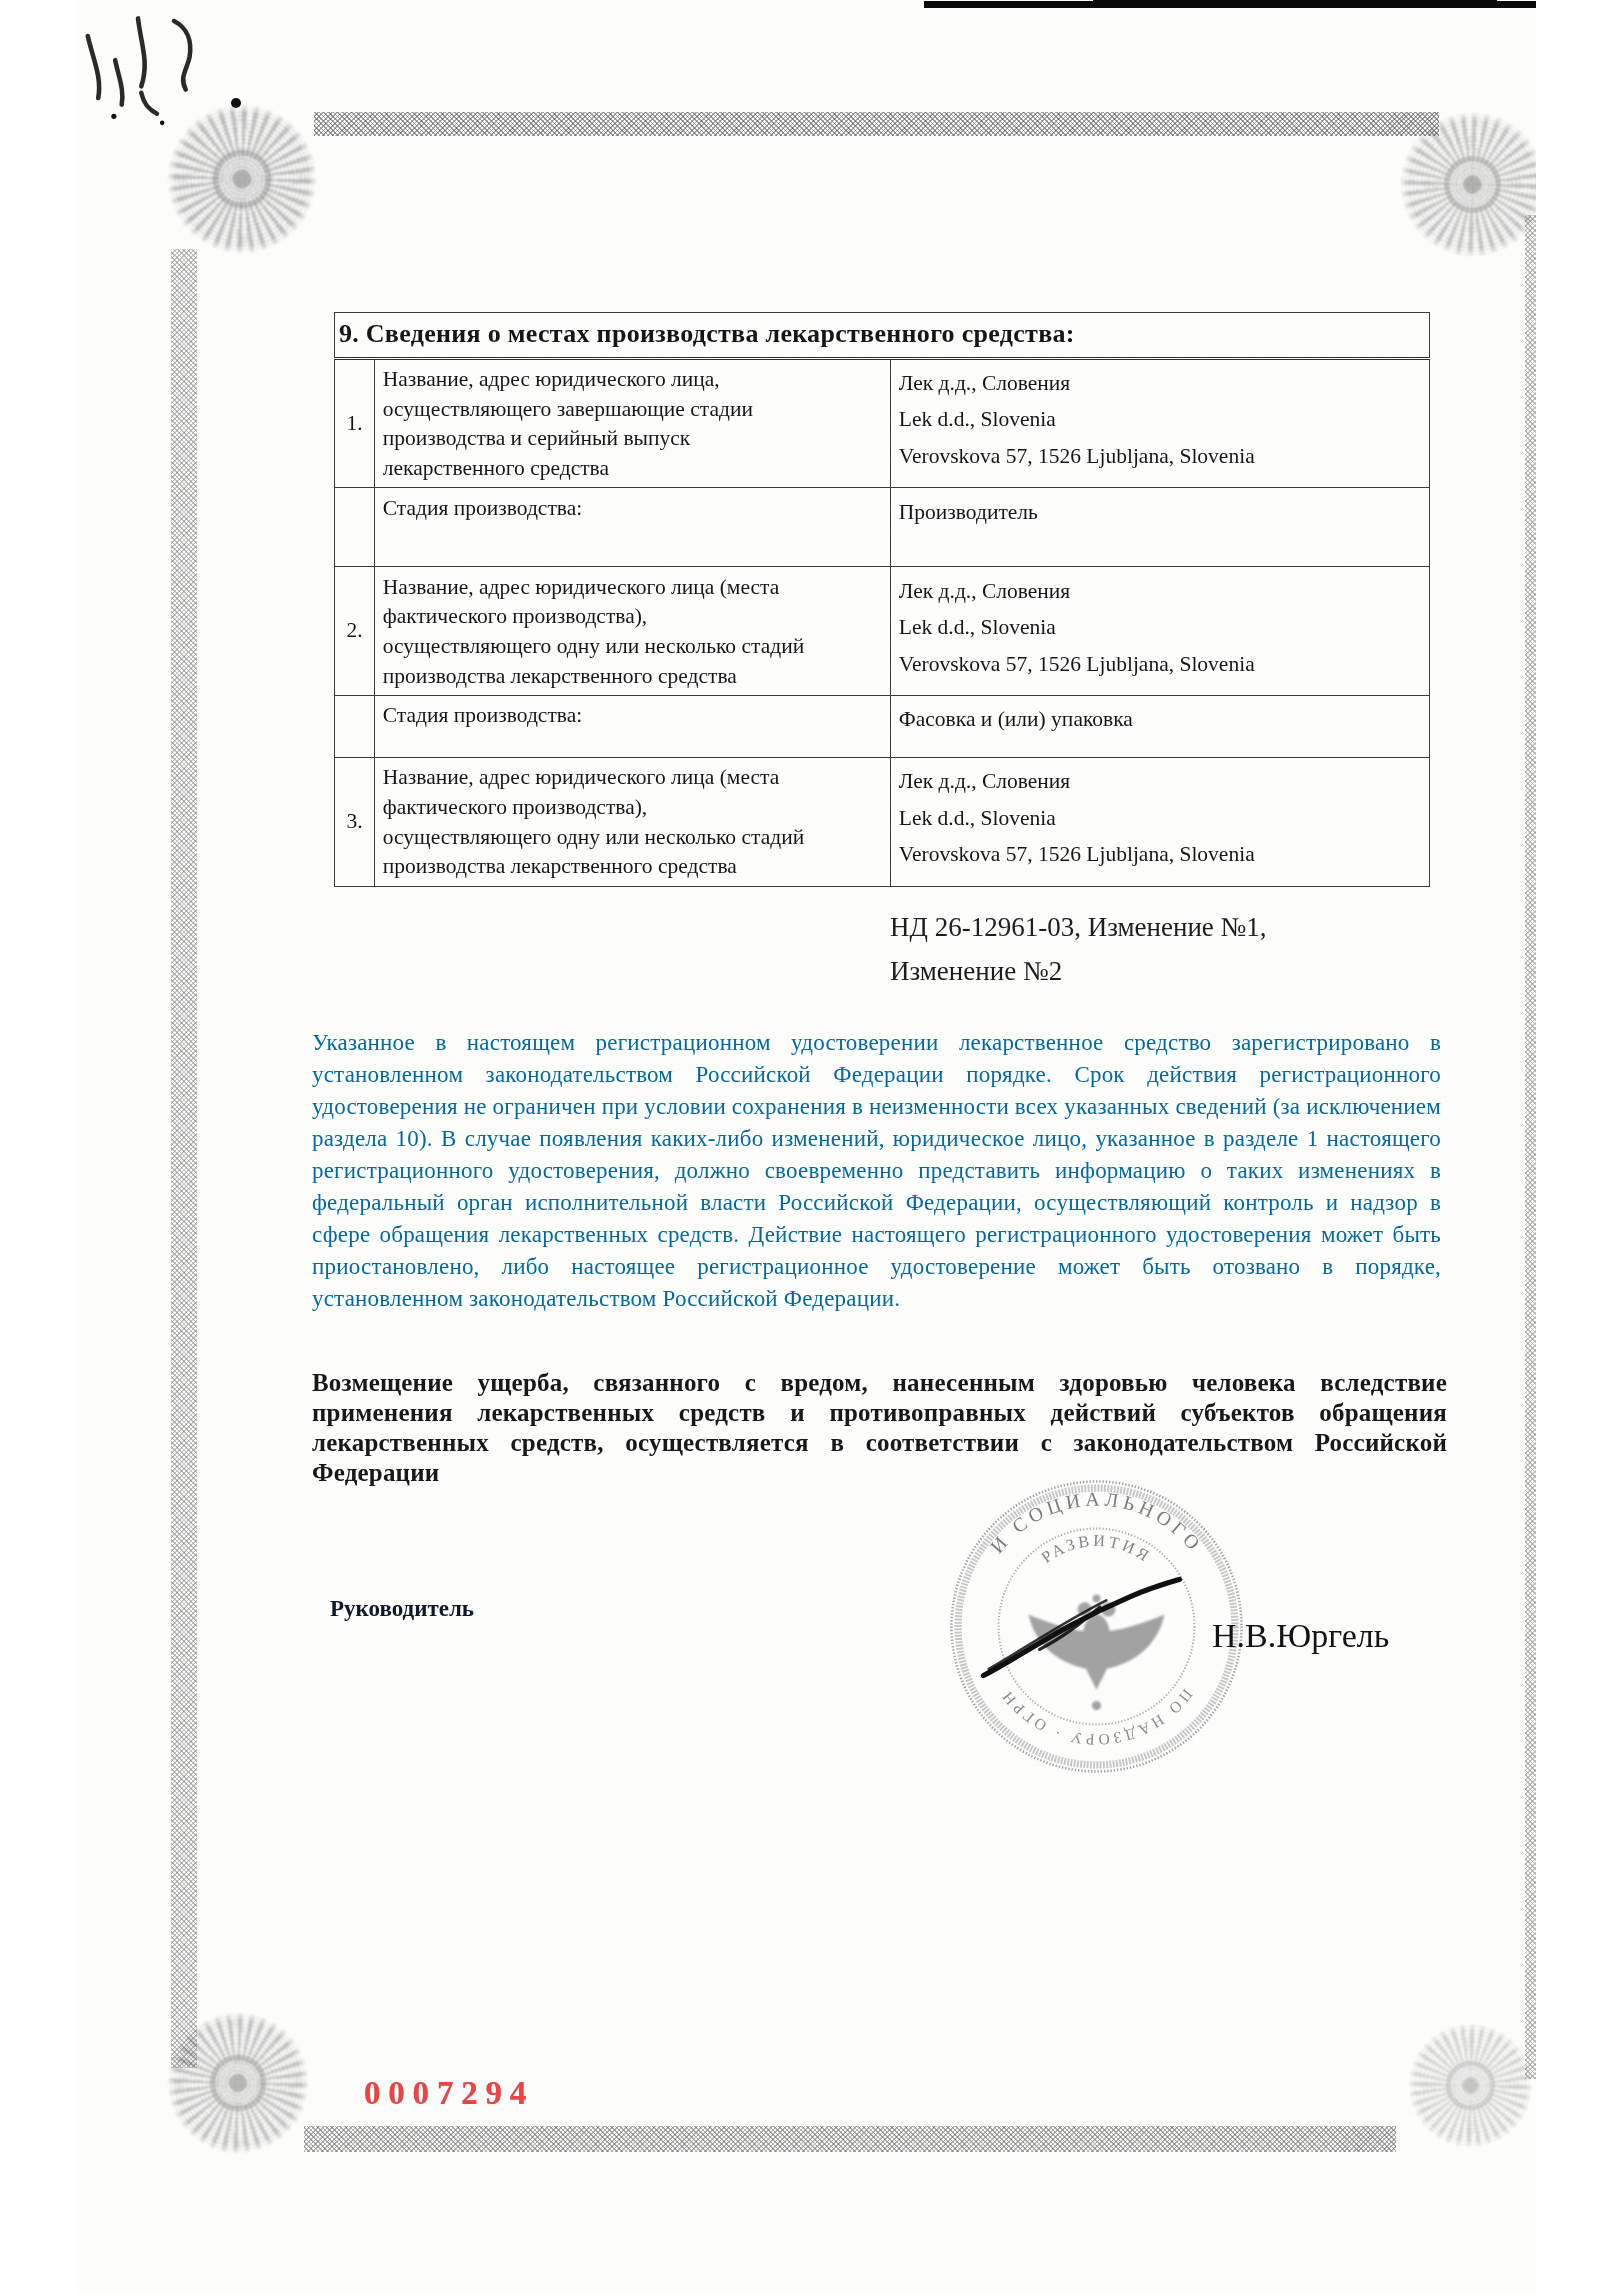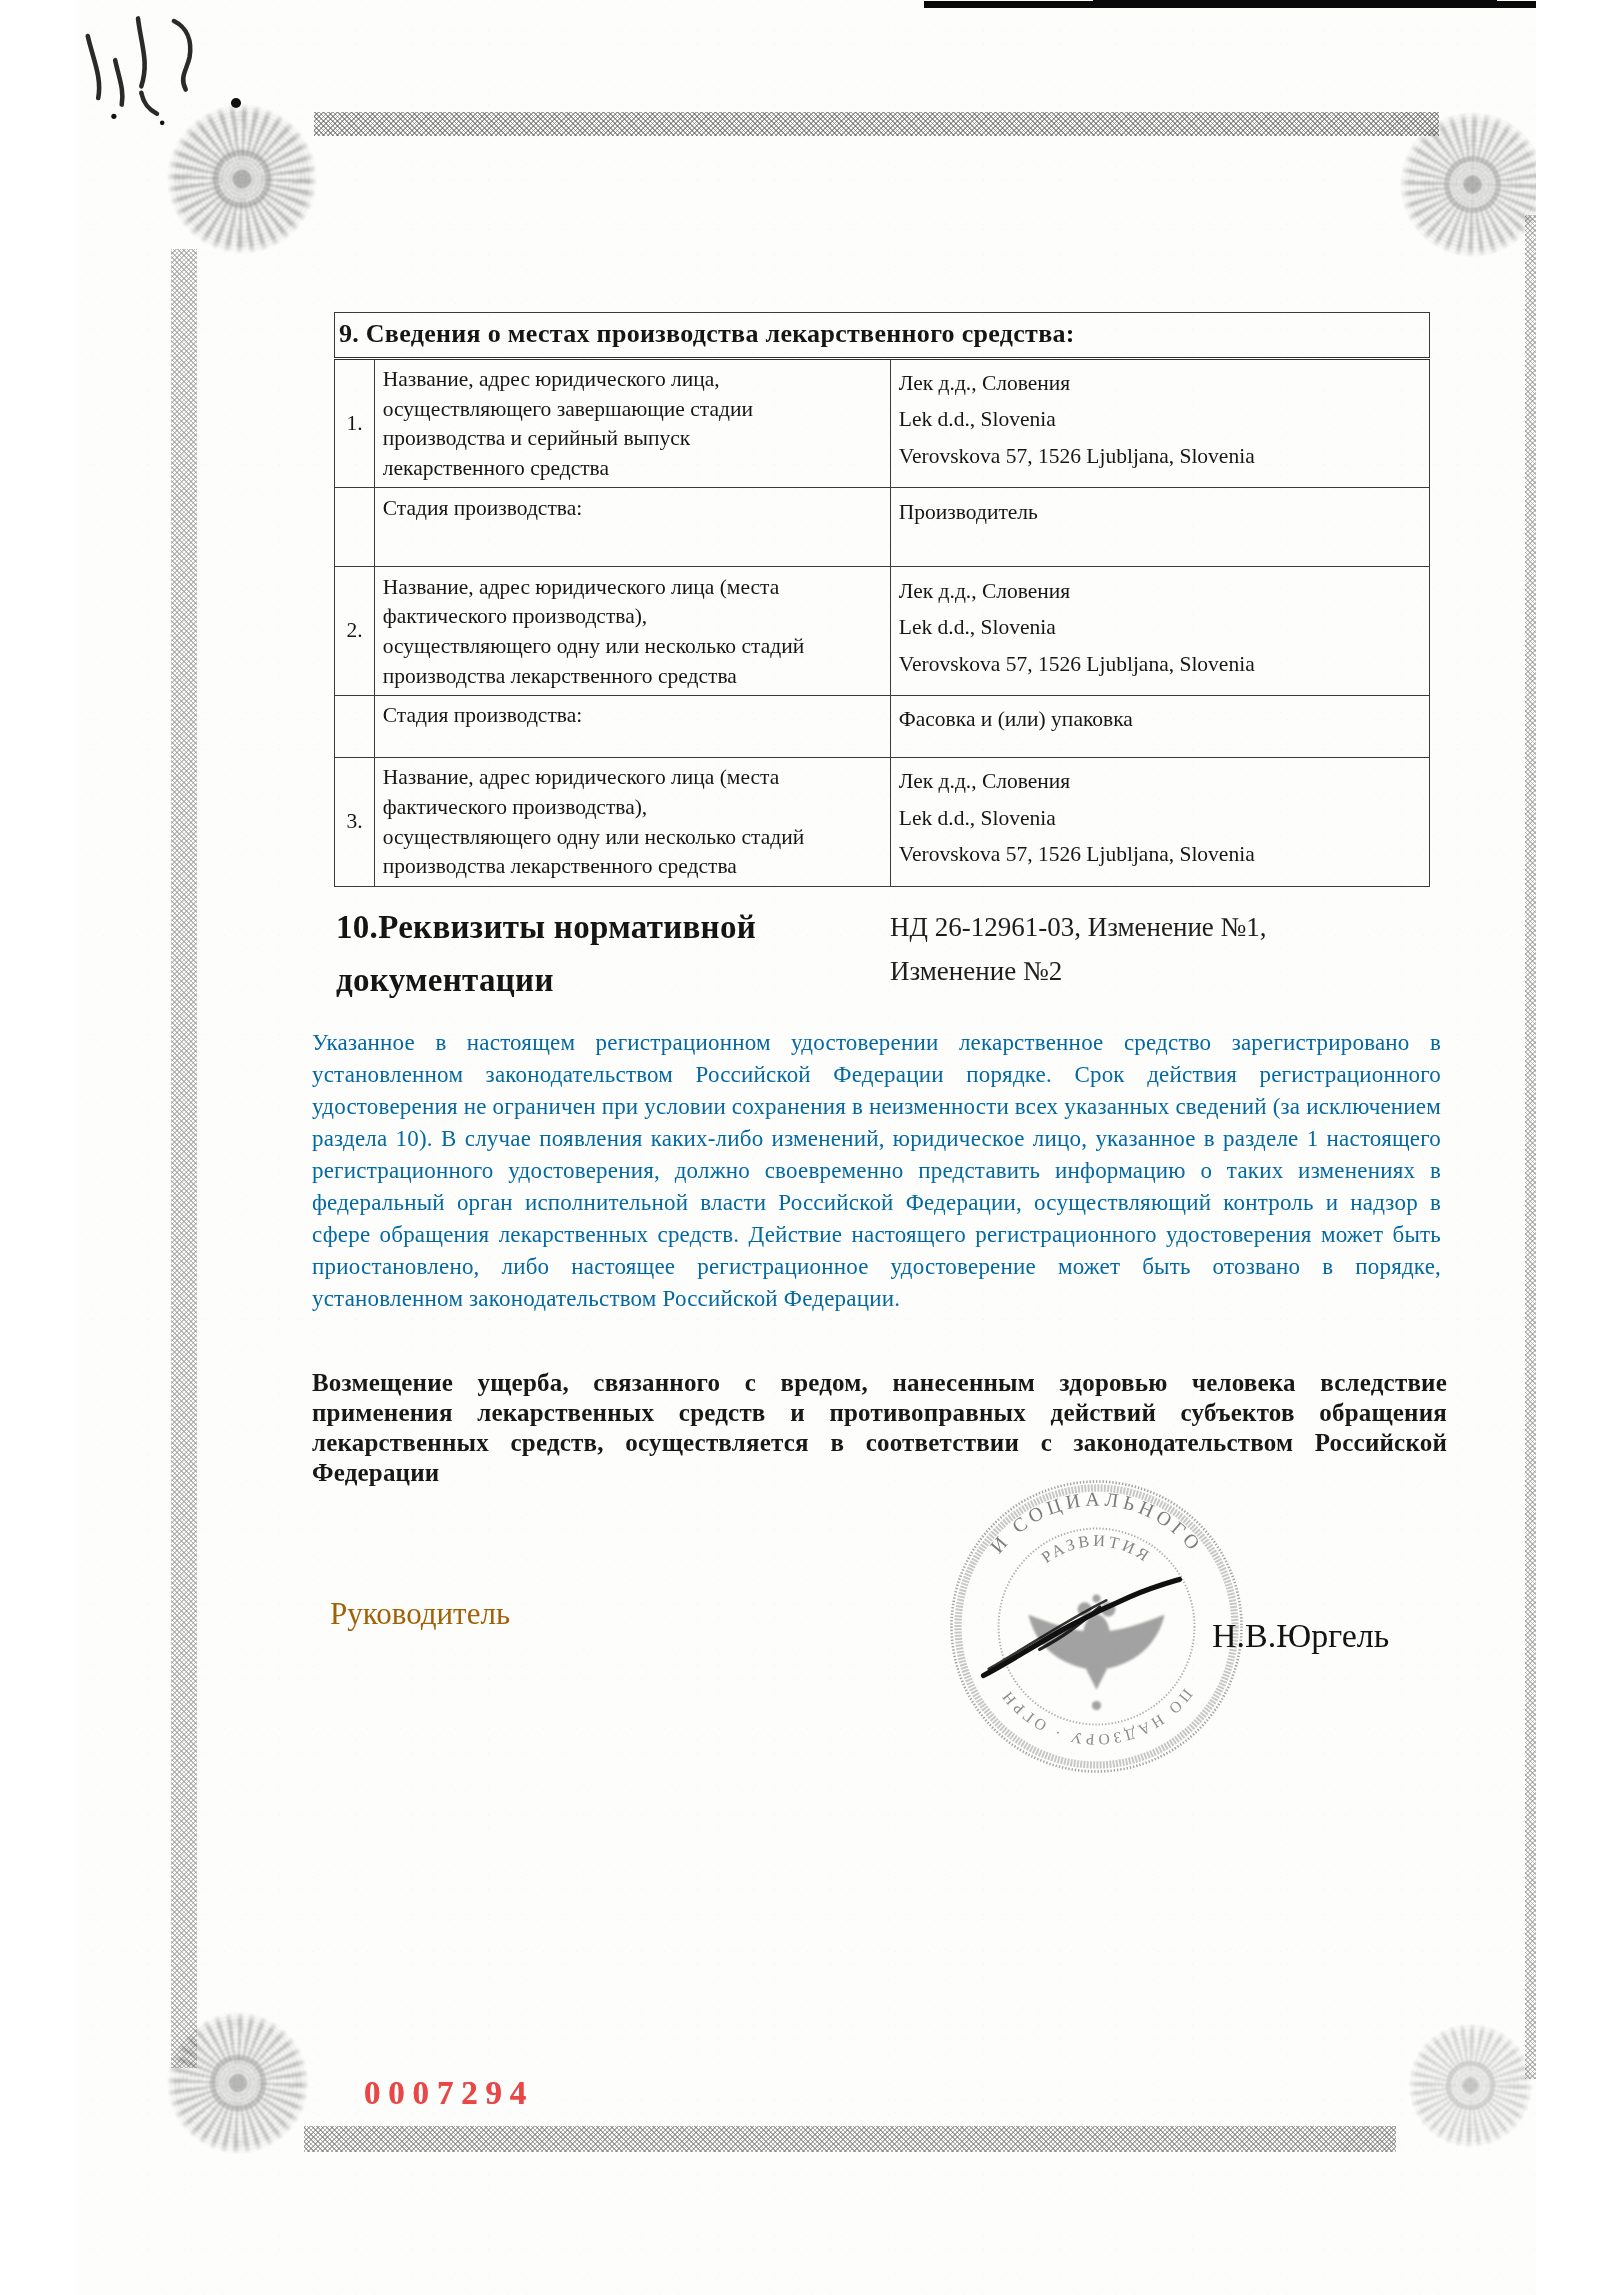--- a/index.html
+++ b/index.html
@@ -75,21 +75,21 @@
   
   .para1{
     position:absolute;left:236px;top:1027px;width:1129px;z-index:10;
     font-size:23px;line-height:32px;text-align:justify;letter-spacing:0.2px;color:#0369a1;
   }
   .para2{
     position:absolute;left:236px;top:1368px;width:1135px;z-index:10;
     font-size:25px;line-height:30px;text-align:justify;font-weight:bold;letter-spacing:0.2px;color:#181818;
   }
   
-  .role{position:absolute;left:254px;top:1596px;font-size:31px;z-index:10;color:#a16207;}
+  .role{position:absolute;left:254px;top:1596px;font-size:23px;z-index:10;color:#0f172a;font-weight:bold;}
   .sign-name{position:absolute;left:1136px;top:1599px;font-size:34px;z-index:30;color:#141414;margin-top:18px;}
   .stamp{position:absolute;left:867px;top:1473px;z-index:20;}
   
   .serial{
     position:absolute;left:288px;top:2075px;z-index:10;
     font-family:Liberation Serif, serif;
     font-size:33px;font-weight:bold;letter-spacing:7.8px;color:#ef4444;
     text-shadow:0 0 0.7px rgba(0,0,0,.45);
   }
   .scribble{position:absolute;left:0;top:0;z-index:2;}
@@ -172,22 +172,20 @@
 фактического производства),
 осуществляющего одну или несколько стадий
 производства лекарственного средства</td>
       <td class="val pre">Лек д.д., Словения
 Lek d.d., Slovenia
 Verovskova 57, 1526 Ljubljana, Slovenia</td>
     </tr>
   </tbody>
     </table>
 
-  <div class="sec10-title pre">10.Реквизиты нормативной
-документации</div>
   <div class="sec10-value pre">НД 26-12961-03, Изменение №1,
 Изменение №2</div>
 
   <div class="para1">Указанное в настоящем регистрационном удостоверении лекарственное средство зарегистрировано в установленном законодательством Российской Федерации порядке. Срок действия регистрационного удостоверения не ограничен при условии сохранения в неизменности всех указанных сведений (за исключением раздела 10). В случае появления каких-либо изменений, юридическое лицо, указанное в разделе 1 настоящего регистрационного удостоверения, должно своевременно представить информацию о таких изменениях в федеральный орган исполнительной власти Российской Федерации, осуществляющий контроль и надзор в сфере обращения лекарственных средств. Действие настоящего регистрационного удостоверения может быть приостановлено, либо настоящее регистрационное удостоверение может быть отозвано в порядке, установленном законодательством Российской Федерации.</div>
   <div class="para2">Возмещение ущерба, связанного с вредом, нанесенным здоровью человека вследствие применения лекарственных средств и противоправных действий субъектов обращения лекарственных средств, осуществляется в соответствии с законодательством Российской Федерации</div>
 
   <div class="role">Руководитель</div>
 
   <svg class="stamp" width="307" height="307" viewBox="0 0 470 470">
     <defs>

